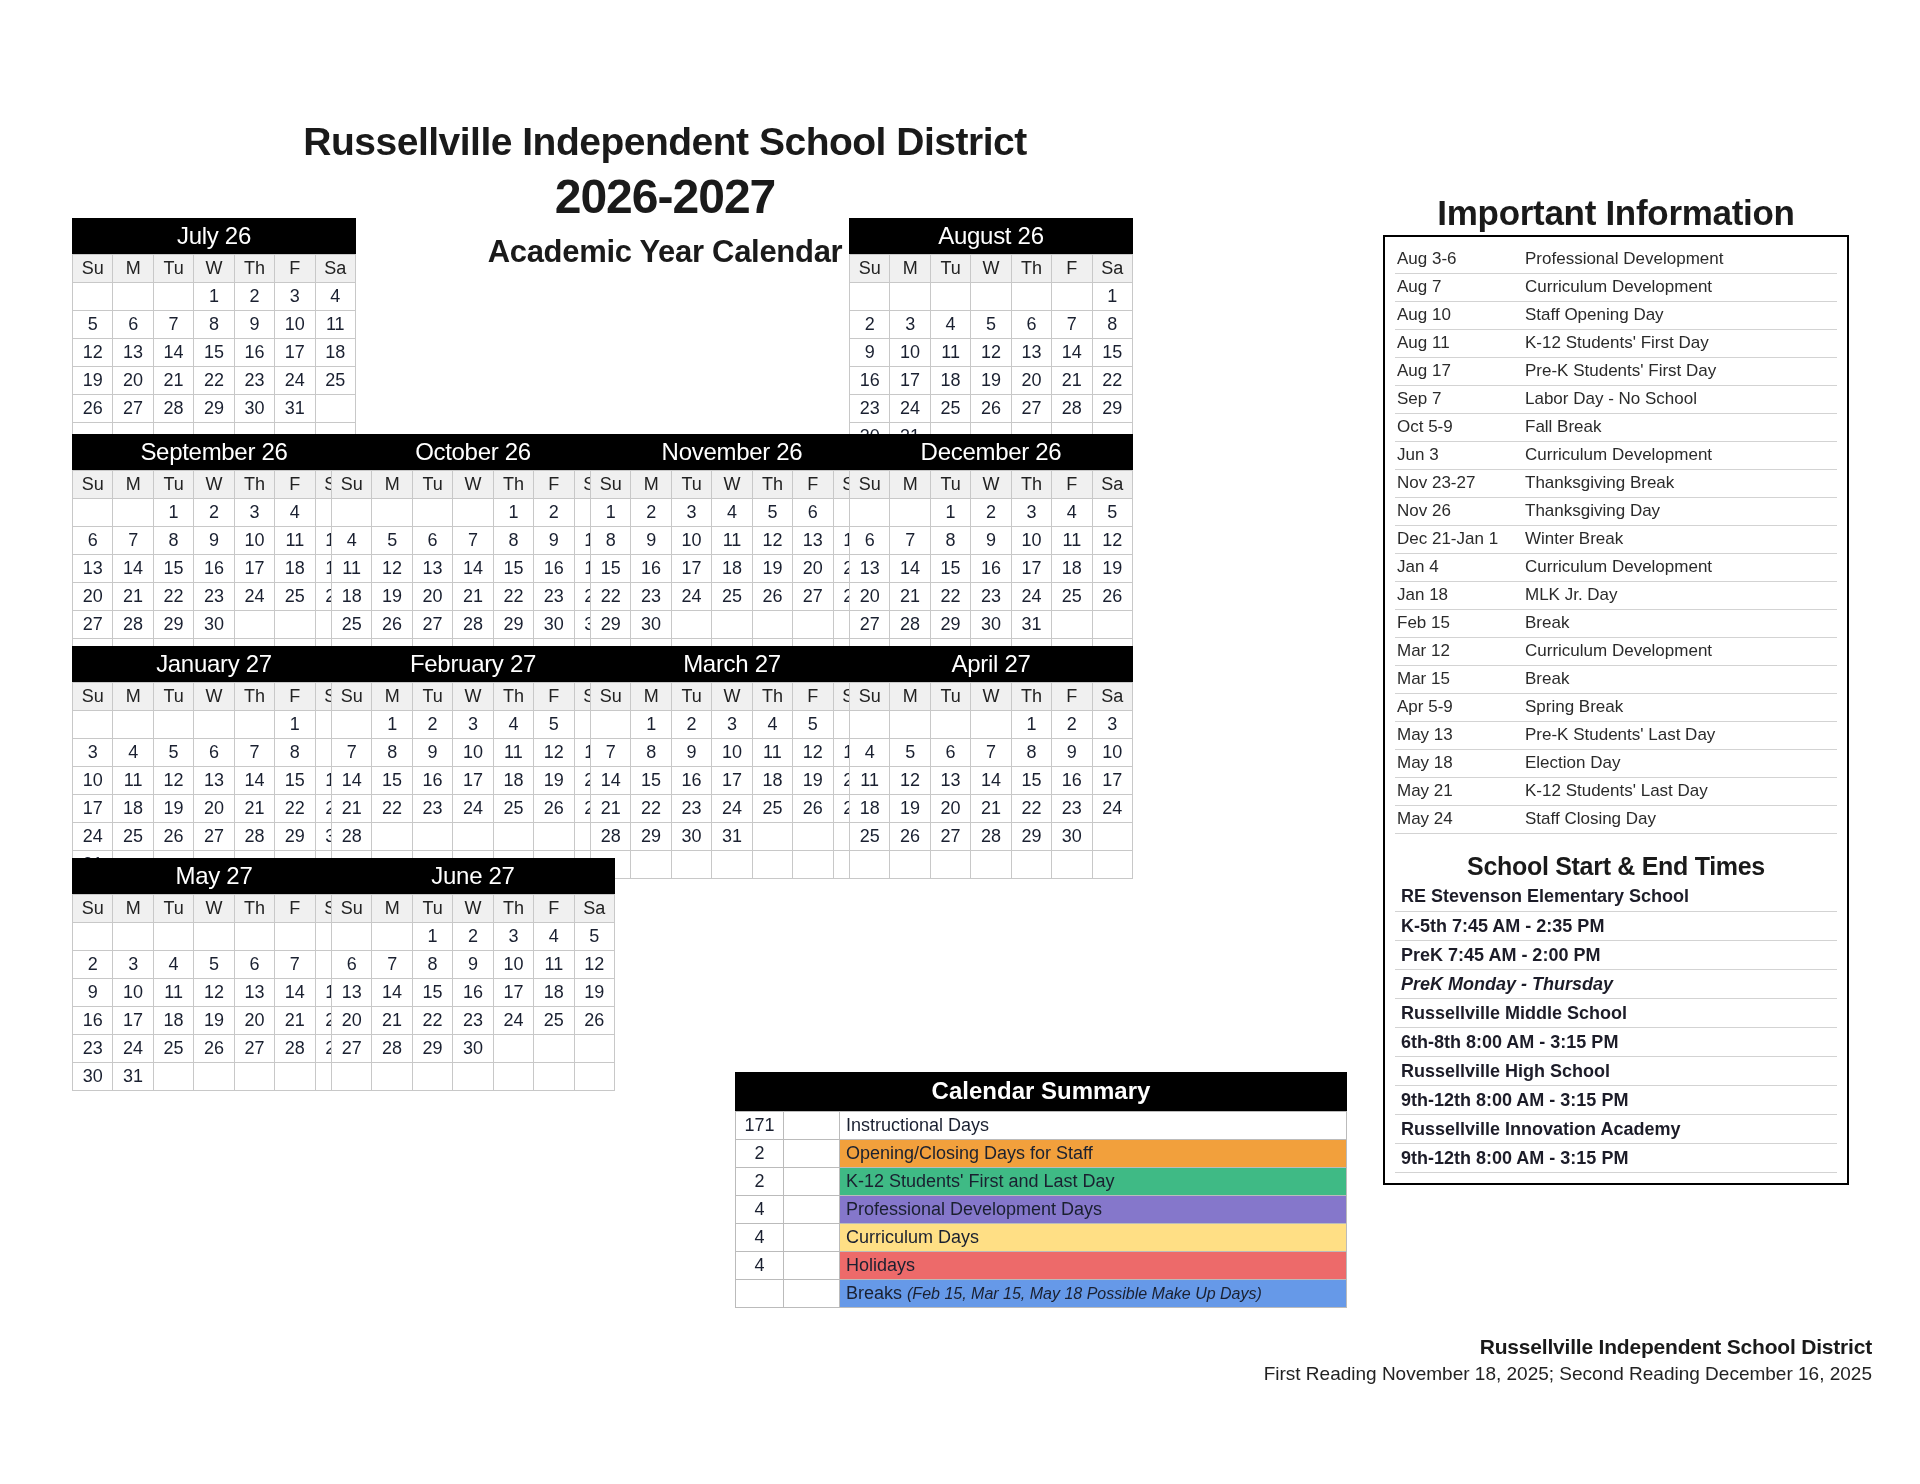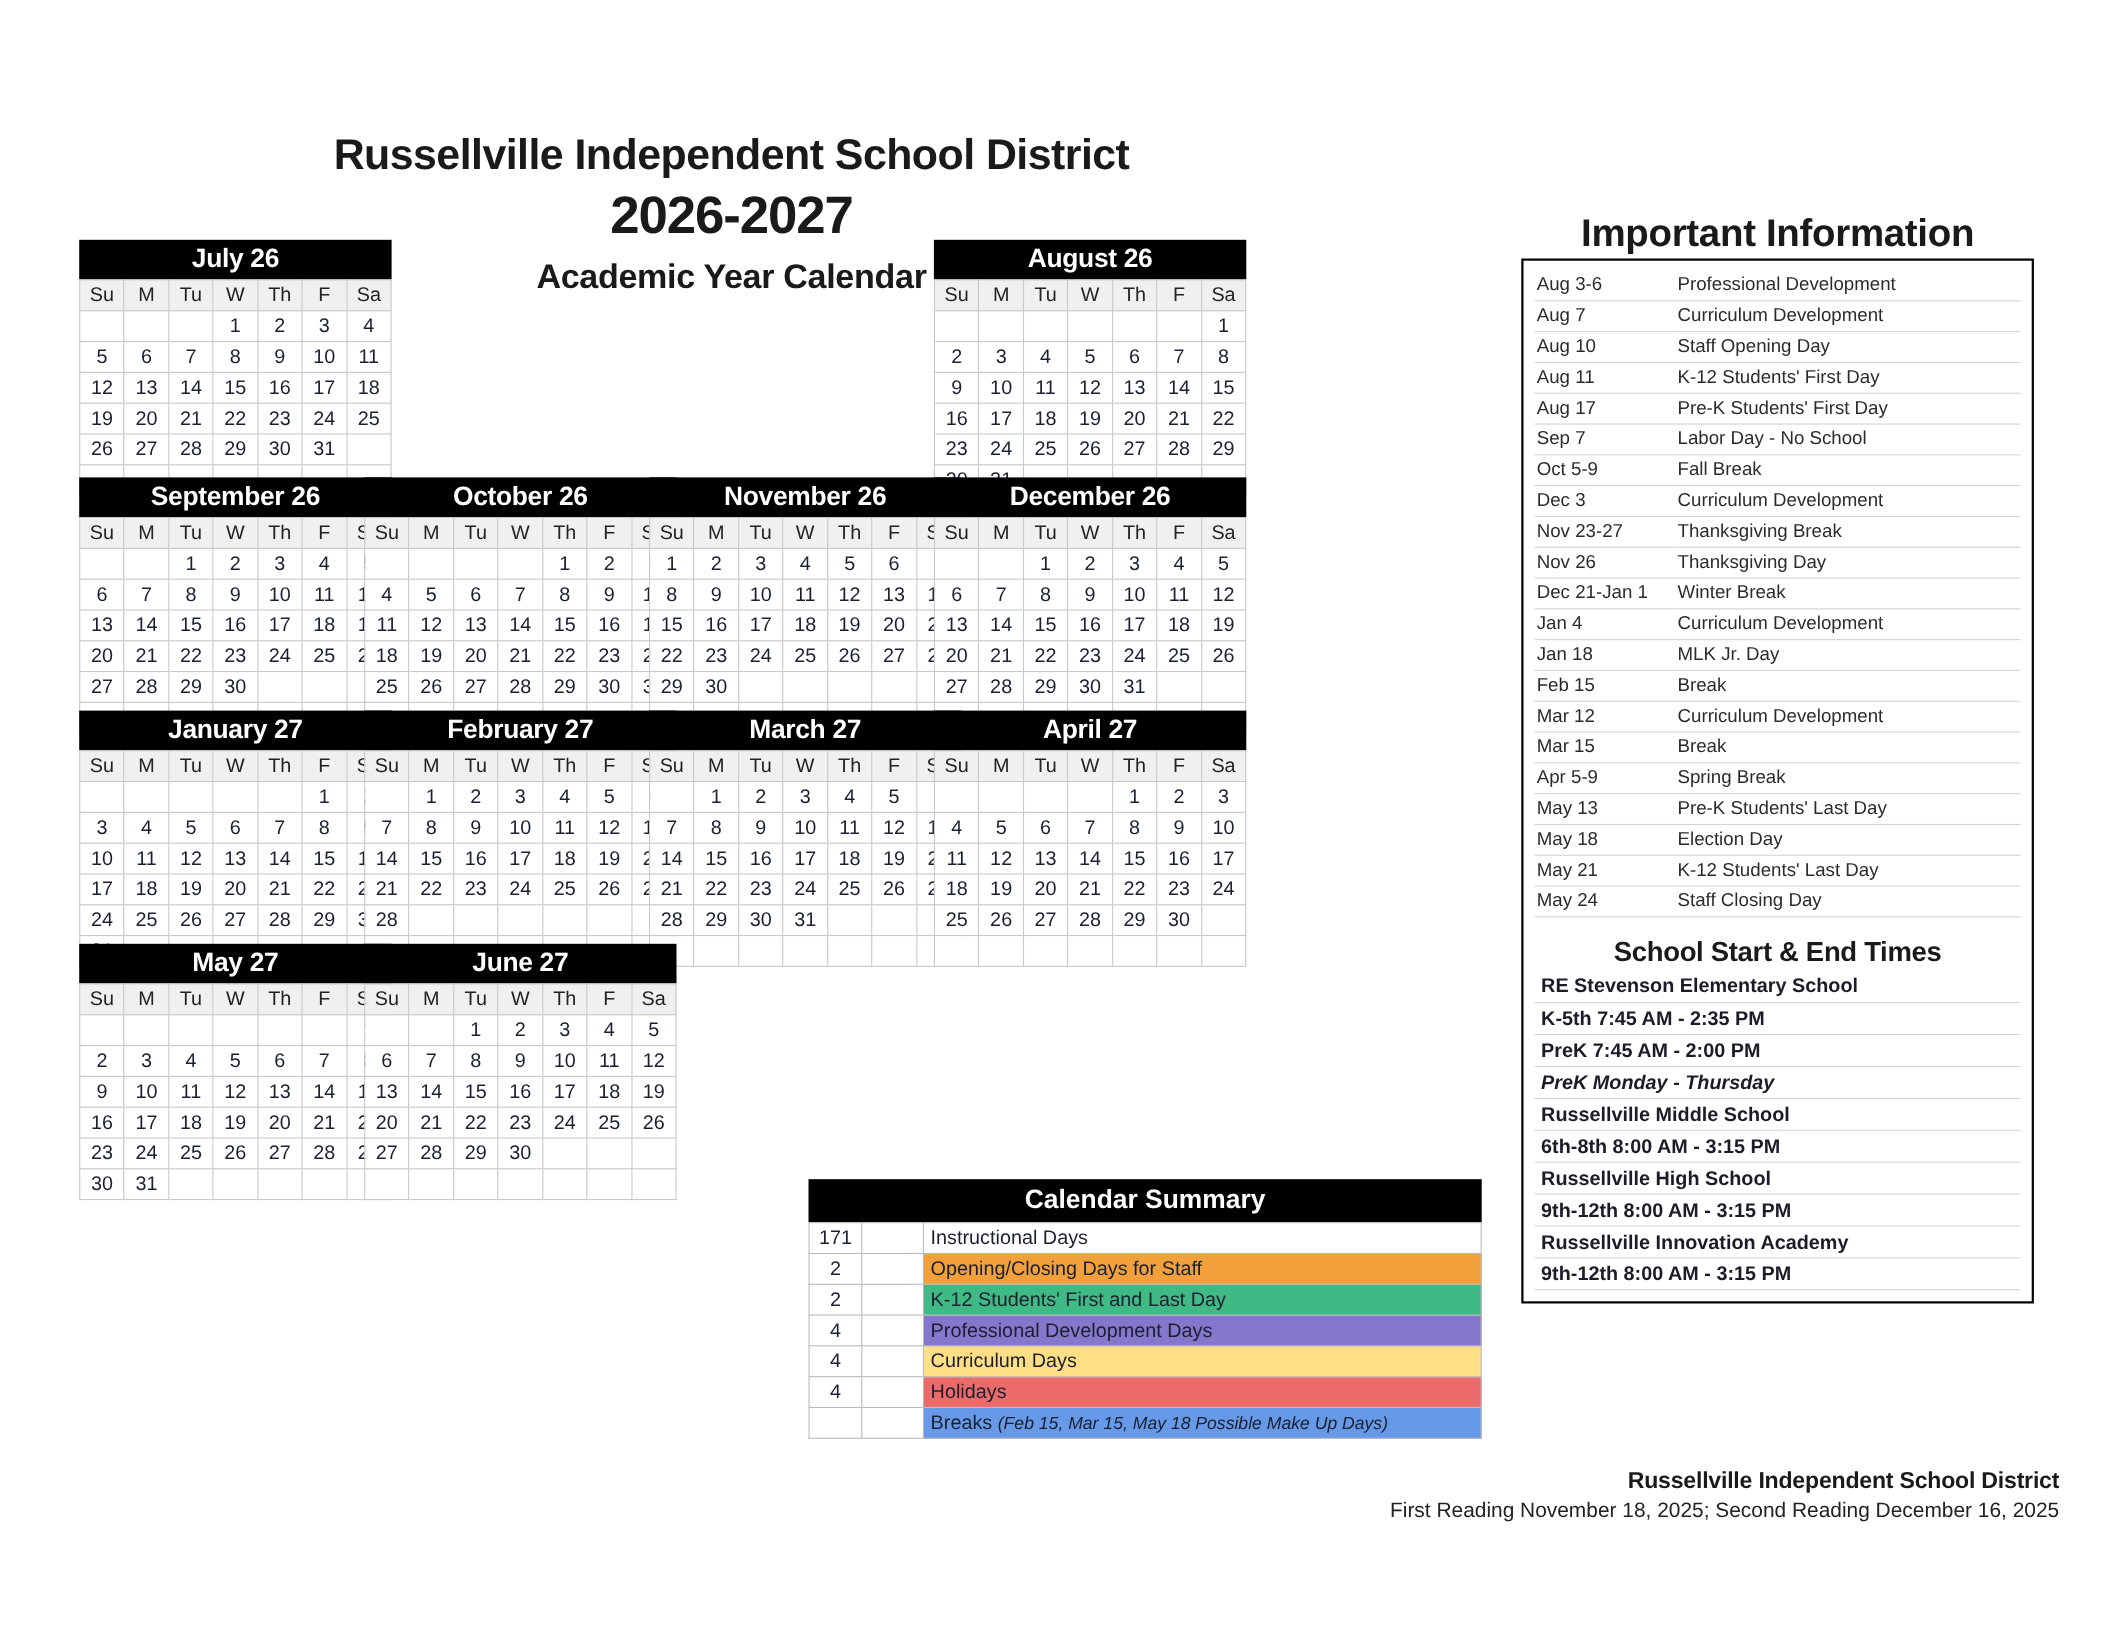--- a/index.html
+++ b/index.html
@@ -16,21 +16,21 @@
   
   .header { position:absolute; left:0; top:120px; width:1330px; text-align:center; }
   .district-title { font-size:39px; font-weight:bold; letter-spacing:-0.5px; line-height:1.15; }
   .year-title { font-size:48px; font-weight:bold; letter-spacing:-1px; line-height:1.15; margin-top:4px; }
   .sub-title { font-size:31px; font-weight:bold; letter-spacing:-0.3px; margin-top:10px; }
 
   
   .month { position:absolute; width:284px; }
   .month-title {
     background:#000; color:#fff; text-align:center;
-    font-size:24px; font-weight:bold; letter-spacing:-0.3px;
+    font-size:24px; font-weight:normal; letter-spacing:-0.3px;
     padding:5px 0 6px 0; line-height:1.05;
   }
   table.cal { border-collapse:collapse; width:100%; table-layout:fixed; border:1px solid #000; border-top:none; }
   table.cal th {
     background:#f0f0f0; border:1px solid #c8c8c8;
     font-size:18px; font-weight:normal; color:#222;
     height:28px; text-align:center; padding:0;
   }
   table.cal td {
     border:1px solid #c8c8c8; height:28px; text-align:center;
@@ -1023,21 +1023,21 @@
         </tr>
         <tr>
           <td class="info-date">Sep 7</td>
           <td class="info-desc">Labor Day - No School</td>
         </tr>
         <tr>
           <td class="info-date">Oct 5-9</td>
           <td class="info-desc">Fall Break</td>
         </tr>
         <tr>
-          <td class="info-date">Dec 3</td>
+          <td class="info-date">Jun 3</td>
           <td class="info-desc">Curriculum Development</td>
         </tr>
         <tr>
           <td class="info-date">Nov 23-27</td>
           <td class="info-desc">Thanksgiving Break</td>
         </tr>
         <tr>
           <td class="info-date">Nov 26</td>
           <td class="info-desc">Thanksgiving Day</td>
         </tr>

